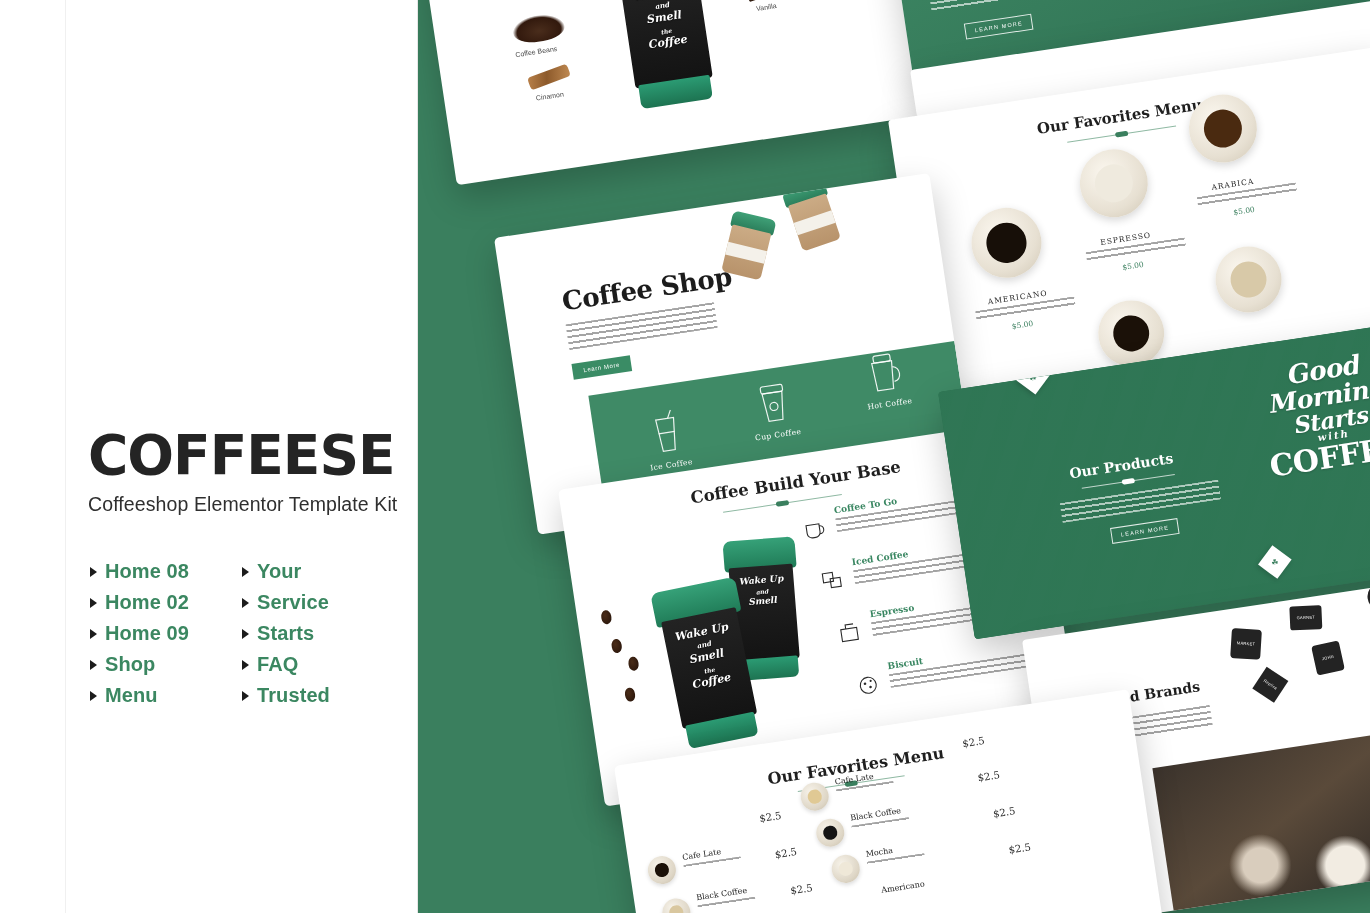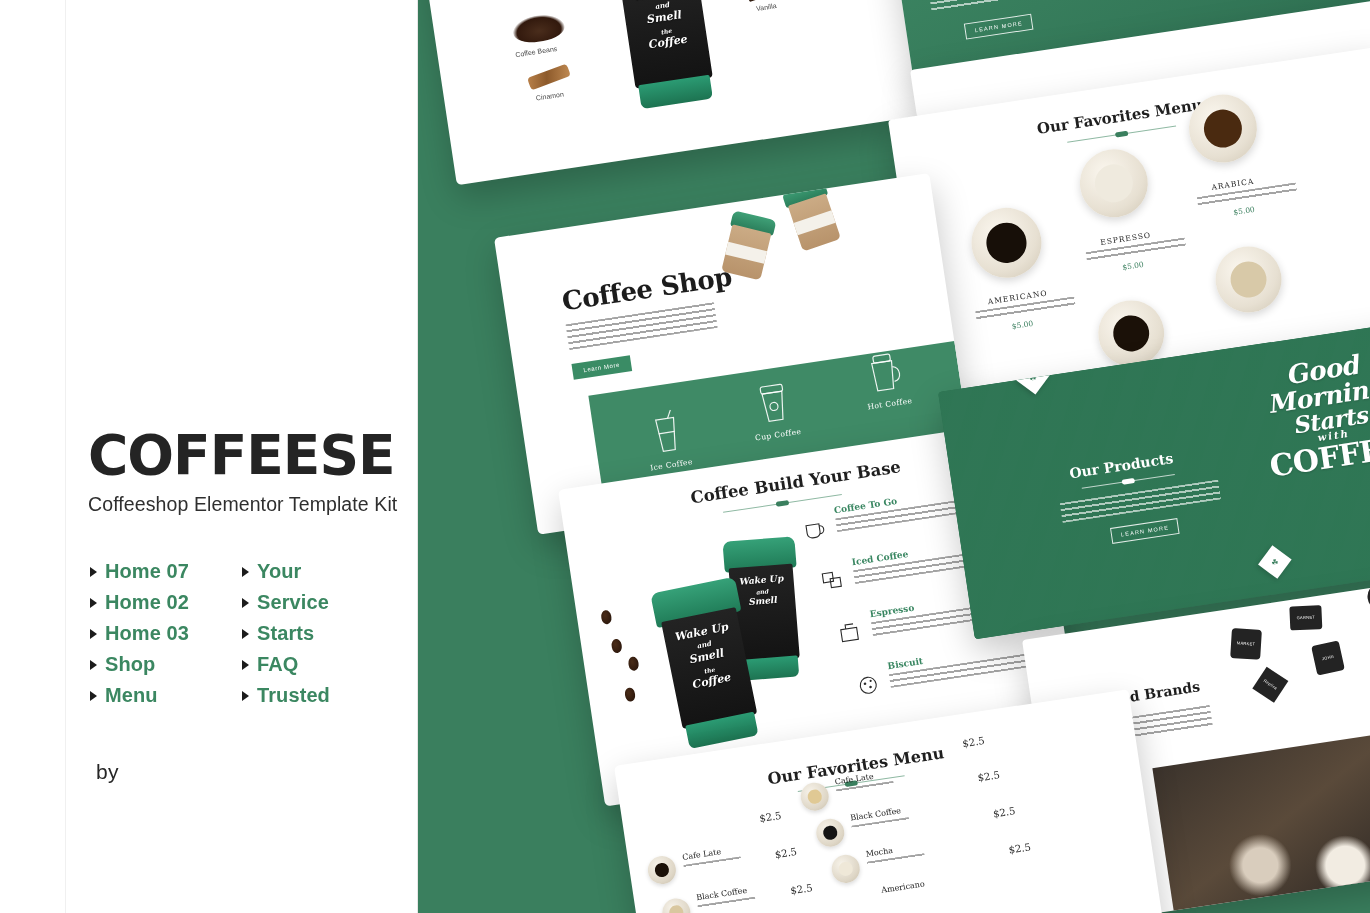--- a/index.html
+++ b/index.html
@@ -478,37 +478,37 @@
   <div id="left-rule-outer"></div>
 
   <div id="brand-block">
     <div id="brand-title">COFFEESE</div>
     <div id="brand-subtitle">Coffeeshop Elementor Template Kit</div>
   </div>
 
   <div id="nav-grid">
     <div class="nav-item">
       <span class="nav-bullet"></span>
-      <span class="nav-label">Home 07</span>
+      <span class="nav-label">Home 08</span>
     </div>
     <div class="nav-item">
       <span class="nav-bullet"></span>
       <span class="nav-label">Your</span>
     </div>
     <div class="nav-item">
       <span class="nav-bullet"></span>
       <span class="nav-label">Home 02</span>
     </div>
     <div class="nav-item">
       <span class="nav-bullet"></span>
       <span class="nav-label">Service</span>
     </div>
     <div class="nav-item">
       <span class="nav-bullet"></span>
-      <span class="nav-label">Home 03</span>
+      <span class="nav-label">Home 09</span>
     </div>
     <div class="nav-item">
       <span class="nav-bullet"></span>
       <span class="nav-label">Starts</span>
     </div>
     <div class="nav-item">
       <span class="nav-bullet"></span>
       <span class="nav-label">Shop</span>
     </div>
     <div class="nav-item">
@@ -519,21 +519,20 @@
       <span class="nav-bullet"></span>
       <span class="nav-label">Menu</span>
     </div>
     <div class="nav-item">
       <span class="nav-bullet"></span>
       <span class="nav-label">Trusted</span>
     </div>
   </div>
 
   <div id="by-block">
-    <div id="by-word">by</div>
   </div>
 </div>
 
 <div id="showcase">
 
   <div class="slide" id="slide-build-top">
 
     <div class="beanpile" style="position:absolute;left:78px;top:94px;width:52px;height:26px;"></div>
     <div class="ghost-label" style="position:absolute;left:77px;top:126px;">Coffee Beans</div>
 

